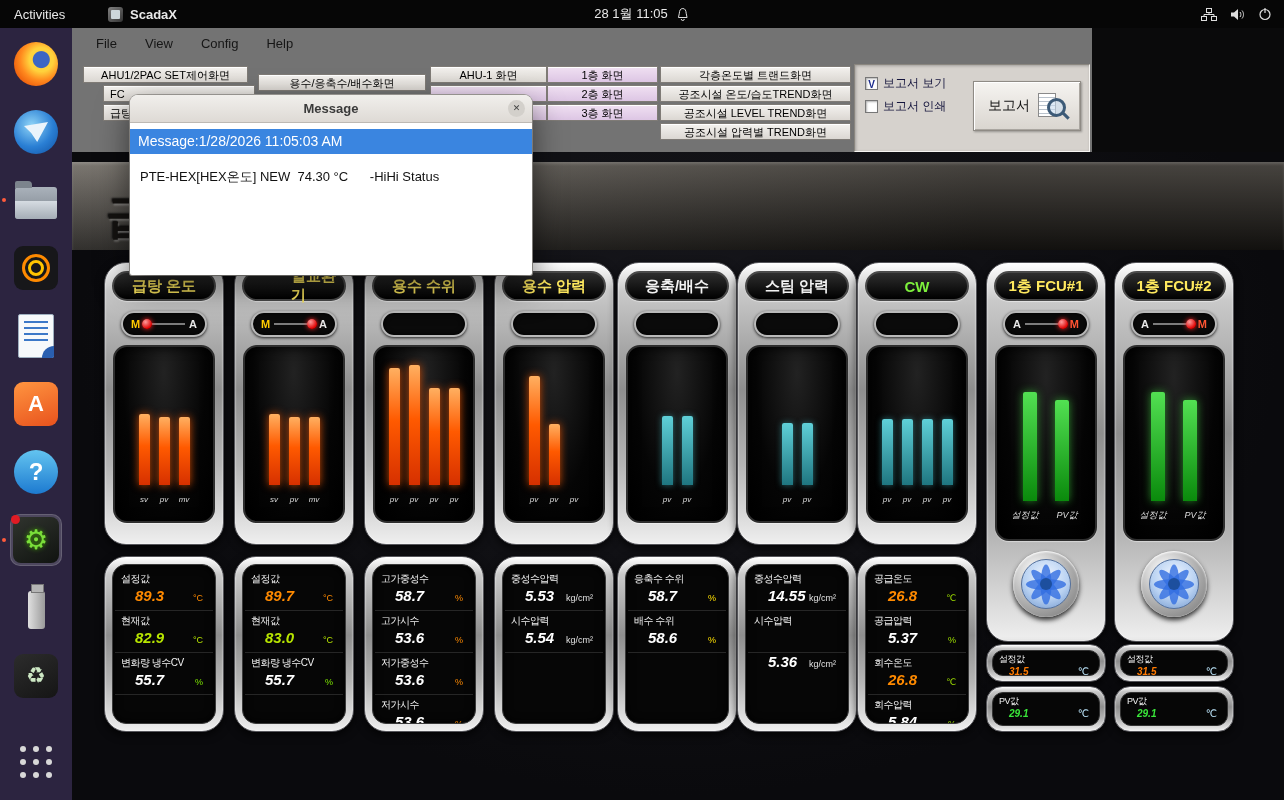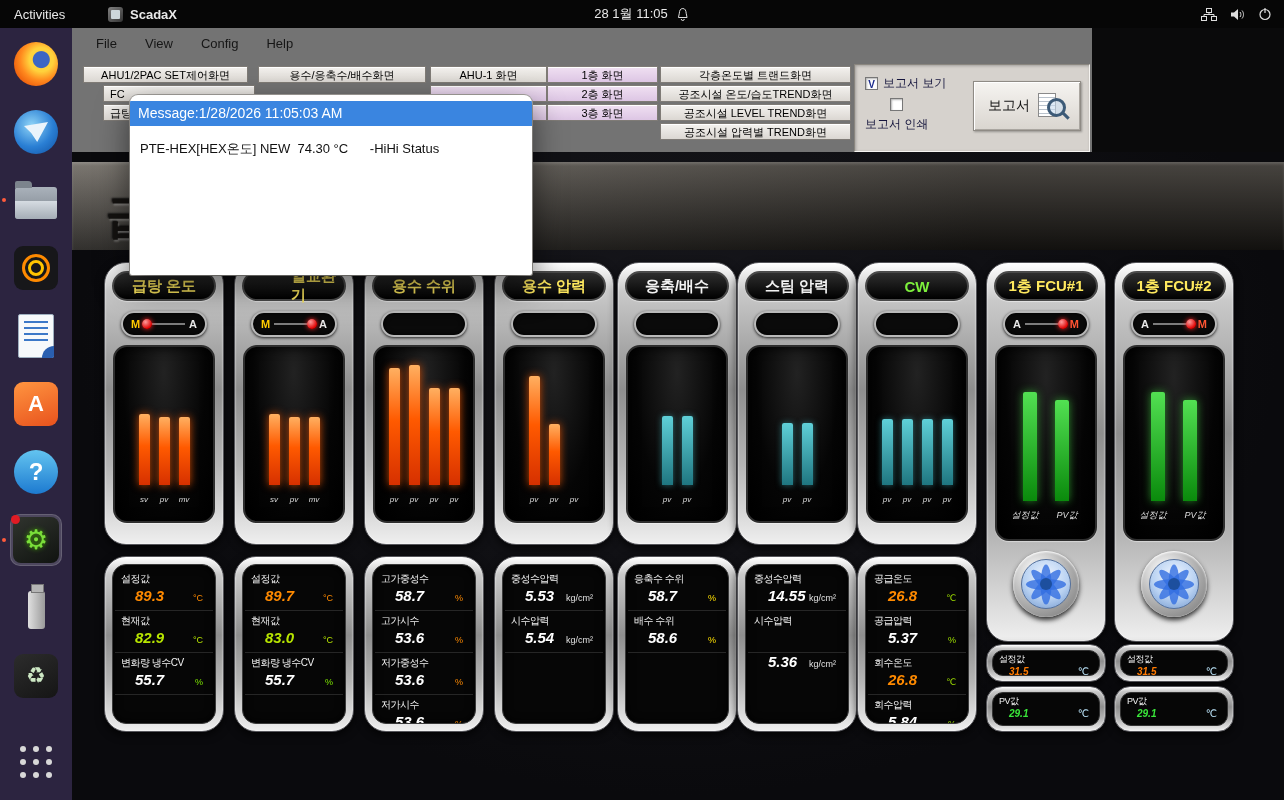--- a/index.html
+++ b/index.html
@@ -49,21 +49,21 @@
   #menubar{position:absolute;left:0;top:0;width:100%;height:30px;display:flex;align-items:center;padding-left:10px;box-sizing:border-box;}
   .menu-item{padding:4px 14px;font-size:13px;color:#161616;}
   .tb-btn{position:absolute;height:17px;line-height:16px;font-size:11px;text-align:center;color:#000;
           border:1px solid #7f7b76;background:linear-gradient(180deg,#f4f2ef,#dbd7d2);
           box-shadow:inset 0 1px 0 #fff;overflow:hidden;white-space:nowrap;box-sizing:border-box;}
   .tb-btn.purple{background:linear-gradient(180deg,#f0e0f2,#ddc6e4);}
   .tb-btn.lalign{text-align:left;padding-left:6px;}
   #report-box{position:absolute;left:782px;top:36px;width:234px;height:86px;background:#d6d2cd;
               border:1px solid;border-color:#8a867f #f6f4f1 #f6f4f1 #8a867f;box-shadow:inset 1px 1px 3px rgba(0,0,0,.25);}
   .cb-row{position:absolute;left:10px;top:10px;display:flex;align-items:center;gap:5px;}
-  .cb-row.second{top:33px;flex-direction:column;}
+  .cb-row.second{top:33px;}
   .cb{width:13px;height:13px;background:#fff;border:1px solid #777;box-shadow:inset 1px 1px 2px rgba(0,0,0,.3);
       font-size:10px;font-weight:bold;color:#1b2a8c;line-height:13px;text-align:center;box-sizing:border-box;}
   .cb-label{font-size:12px;color:#14143c;}
   .report-btn{position:absolute;left:118px;top:16px;width:106px;height:48px;
               background:linear-gradient(180deg,#f6f4f1,#d9d5cf);border:1px solid #8f8b85;
               box-shadow:inset 1px 1px 0 #fff,inset -1px -1px 0 #aaa6a0,1px 1px 2px rgba(0,0,0,.3);
               display:flex;align-items:center;justify-content:center;gap:6px;font-size:14px;color:#111;}
   .r-icon{position:relative;width:30px;height:28px;}
   .doc{position:absolute;left:2px;top:1px;width:16px;height:22px;background:repeating-linear-gradient(180deg,#fff 0 3px,#b9c2cc 3px 4px);border:1px solid #8a8a8a;}
   .lens{position:absolute;right:0;bottom:3px;width:13px;height:13px;border:3px solid #3c5a77;border-radius:50%;background:rgba(200,220,240,.6);box-sizing:content-box;}
@@ -238,21 +238,21 @@
 
   <div id="chrome">
     <div id="menubar">
         <div class="menu-item">File</div>
         <div class="menu-item">View</div>
         <div class="menu-item">Config</div>
         <div class="menu-item">Help</div>
       </div>
     <div id="toolbar-buttons">
         <div class="tb-btn gray" style="left: 11px; top: 38px; width: 165px;">AHU1/2PAC SET제어화면</div>
-        <div class="tb-btn gray" style="left: 186px; top: 38px; width: 168px;">용수/응축수/배수화면</div>
+        <div class="tb-btn gray" style="left: 186px; top: 46px; width: 168px;">용수/응축수/배수화면</div>
         <div class="tb-btn gray" style="left: 358px; top: 38px; width: 117px;">AHU-1 화면</div>
         <div class="tb-btn purple" style="left: 475px; top: 38px; width: 111px;">1층 화면</div>
         <div class="tb-btn gray" style="left: 588px; top: 38px; width: 191px;">각층온도별 트랜드화면</div>
         <div class="tb-btn gray lalign" style="left: 31px; top: 57px; width: 152px;">FC</div>
         <div class="tb-btn purple" style="left: 358px; top: 57px; width: 117px;"></div>
         <div class="tb-btn purple" style="left: 475px; top: 57px; width: 111px;">2층 화면</div>
         <div class="tb-btn gray" style="left: 588px; top: 57px; width: 191px;">공조시설 온도/습도TREND화면</div>
         <div class="tb-btn gray lalign" style="left: 31px; top: 76px; width: 152px;">급탕</div>
         <div class="tb-btn purple" style="left: 358px; top: 76px; width: 117px;"></div>
         <div class="tb-btn purple" style="left: 475px; top: 76px; width: 111px;">3층 화면</div>
@@ -709,17 +709,21 @@
                 <span class="v" style="color: rgb(58, 230, 58);">29.1</span>
                 <span class="u" style="color: rgb(191, 233, 255);">℃</span>
               </div>
             </div>
           </div>
         </div>
       </div>
     </div>
 
   <div id="dialog">
+    <div class="dlg-title">
+      <span>Message</span>
+      <div class="dlg-close">✕</div>
+    </div>
     <div class="dlg-selected">Message:1/28/2026 11:05:03 AM</div>
     <div class="dlg-body">PTE-HEX[HEX온도] NEW  74.30 °C      -HiHi Status</div>
   </div>
 
 </div>
 
 </body></html>

